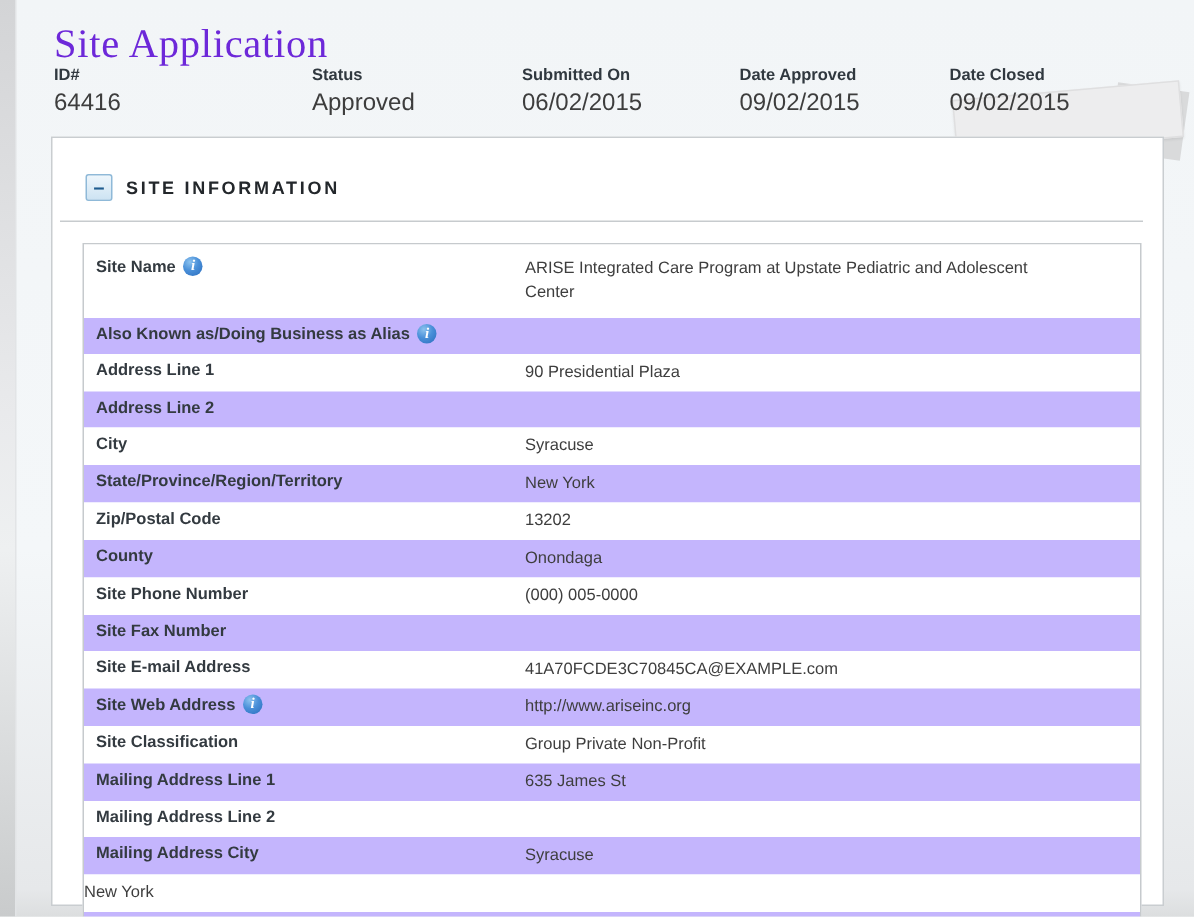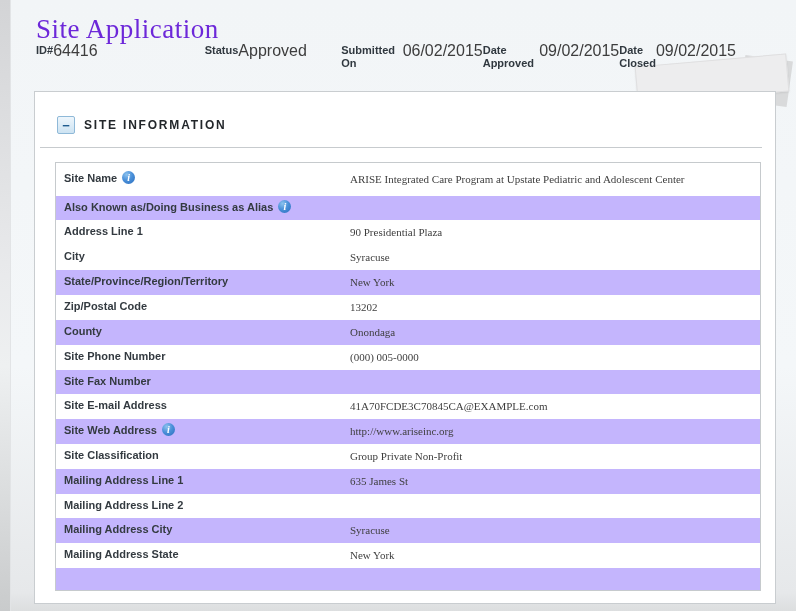--- a/index.html
+++ b/index.html
@@ -20,21 +20,21 @@
     position: absolute; left: 36px; top: 14px;
     font-family: "Liberation Serif", serif;
     font-size: 27px; font-weight: 400; color: #6d28d9;
     letter-spacing: 0.5px;
     z-index: 3;
   }
   .summary-bar {
     position: absolute; left: 36px; top: 44px; width: 700px;
     display: flex; z-index: 3;
   }
-  .summary-col { display: flex; flex-direction: row; }
+  .summary-col { display: flex; flex-direction: column; }
   .summary-col:nth-child(1) { width: 132px; }
   .summary-col:nth-child(2) { width: 140px; margin-left: 40px; }
   .summary-col:nth-child(3) { width: 145px; }
   .summary-col:nth-child(4) { width: 140px; }
   .summary-col:nth-child(5) { flex: 1; }
   .summary-label { font-size: 11px; font-weight: bold; color: #30383f; line-height: 13px; margin-bottom: 5px; }
   .summary-value { font-size: 16px; color: #3d3d3d; line-height: 13px; }
 
   
   .paper-back {
@@ -93,21 +93,20 @@
     width: 294px; padding-left: 8px;
     font-size: 11px; font-weight: bold; color: #333a40;
     line-height: 15px;
     display: flex; align-items: flex-start;
   }
   .row-label .label-text { display: inline-block; }
   .row-value {
     flex: 1; max-width: 372px; padding-right: 10px;
     font-size: 11px; color: #3e3e3e; line-height: 16px;
     word-wrap: break-word;
-    font-family: Liberation Serif, serif;
   }
   .info-icon {
     display: inline-block; margin-left: 5px; margin-top: 0px;
     width: 13px; height: 13px; border-radius: 50%;
     background: radial-gradient(circle at 35% 28%, #8cc2ee 0%, #4a90d9 45%, #2a6cbd 100%);
     color: #ffffff;
     font-family: "Liberation Serif", serif;
     font-size: 10px; font-style: italic; font-weight: bold;
     line-height: 13px; text-align: center;
     cursor: pointer;
@@ -174,20 +173,26 @@
     <div class="row-value"></div>
   </div>
 
   <div class="info-row">
     <div class="row-label">
       <span class="label-text">Address Line 1</span>
     </div>
     <div class="row-value">90 Presidential Plaza</div>
   </div>
 
+  <div class="info-row alt">
+    <div class="row-label">
+      <span class="label-text">Address Line 2</span>
+    </div>
+    <div class="row-value"></div>
+  </div>
 
   <div class="info-row">
     <div class="row-label">
       <span class="label-text">City</span>
     </div>
     <div class="row-value">Syracuse</div>
   </div>
 
   <div class="info-row alt">
     <div class="row-label">
@@ -261,23 +266,20 @@
   </div>
 
   <div class="info-row alt">
     <div class="row-label">
       <span class="label-text">Mailing Address City</span>
     </div>
     <div class="row-value">Syracuse</div>
   </div>
 
   <div class="info-row">
-    <div class="row-label">
-      <span class="label-text">Mailing Address State</span>
-    </div>
     <div class="row-value">New York</div>
   </div>
 
   <div class="info-row alt">
     
     
   </div>
 </div>
 </div>
 

